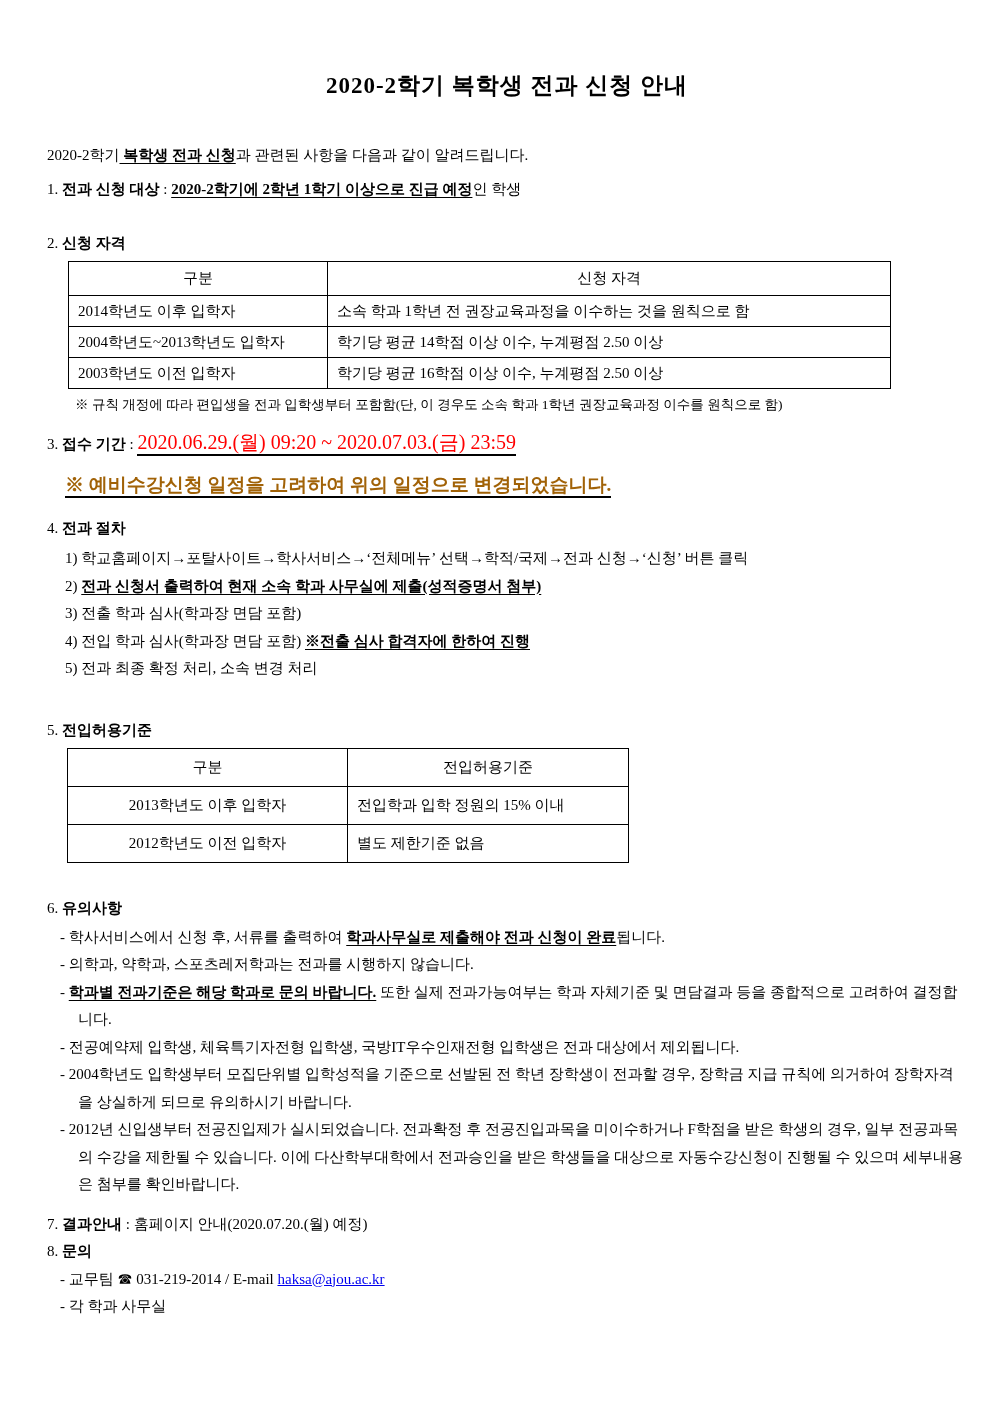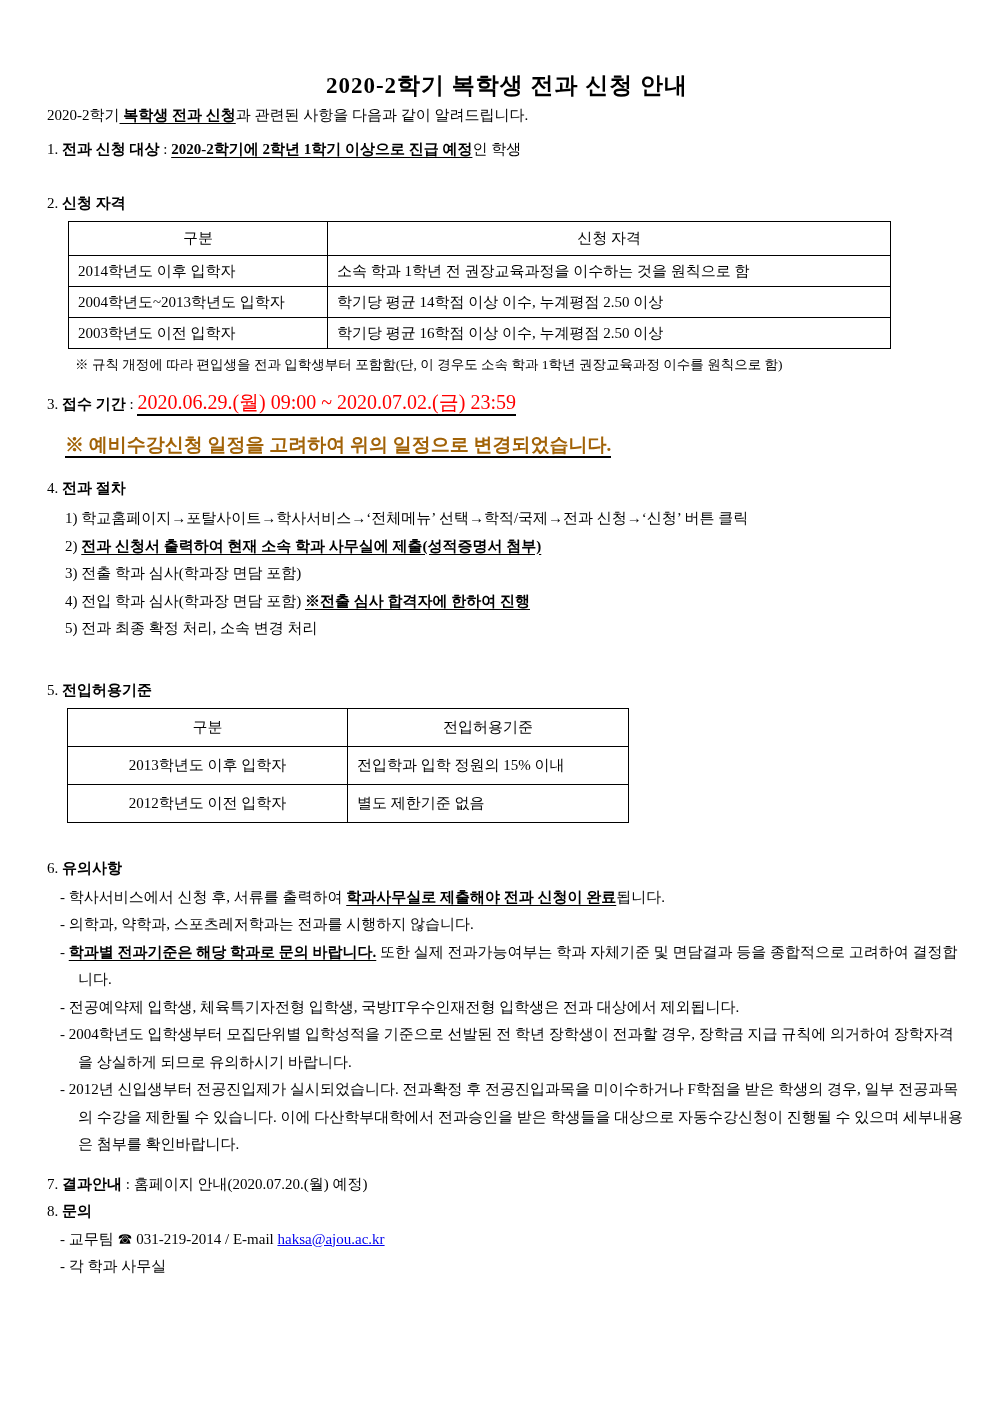--- a/index.html
+++ b/index.html
@@ -27,21 +27,21 @@
     text-align: center;
     font-size: 23px;
     font-weight: bold;
     letter-spacing: 1px;
     line-height: 32px;
   }
   p { margin: 0; }
   .b  { font-weight: bold; }
   .bu { font-weight: bold; text-decoration: underline; text-underline-offset: 3px; }
 
-  .intro   { line-height: 26px; }
+  .intro   { margin-top: 40px; line-height: 26px; }
   .line    { line-height: 26px; }
   .s1-line { margin-top: 8px; }
 
   .sec2-head { margin-top: 28px; }
 
   table { border-collapse: collapse; }
   th, td { border: 1px solid #000000; font-weight: normal; font-size: 15px; }
 
   .t1 { margin: 5px 0 0 21px; table-layout: fixed; }
   .t1 .col-a { width: 256px; }
@@ -131,21 +131,21 @@
     </tr>
     <tr>
       <td>2003학년도 이전 입학자</td>
       <td>학기당 평균 16학점 이상 이수, 누계평점 2.50 이상</td>
     </tr>
   </tbody>
     </table>
 
   <p class="footnote">※ 규칙 개정에 따라 편입생을 전과 입학생부터 포함함(단, 이 경우도 소속 학과 1학년 권장교육과정 이수를 원칙으로 함)</p>
 
-  <p class="s3-line"><span>3.</span> <span class="b">접수 기간</span><span> : </span><span class="red-period">2020.06.29.(월) 09:00 ~ 2020.07.02.(금) 23:59</span></p>
+  <p class="s3-line"><span>3.</span> <span class="b">접수 기간</span><span> : </span><span class="red-period">2020.06.29.(월) 09:20 ~ 2020.07.03.(금) 23:59</span></p>
 
   <p class="red-notice"><span class="red-notice-text">※ 예비수강신청 일정을 고려하여 위의 일정으로 변경되었습니다.</span></p>
 
   <p class="sec4-head"><span>4.</span> <span class="b">전과 절차</span></p>
 
   <div class="steps">
     <p class="step"><span>1)</span> <span>학교홈페이지→포탈사이트→학사서비스→‘전체메뉴’ 선택→학적/국제→전과 신청→‘신청’ 버튼 클릭</span><span class="bu"></span></p>
     <p class="step"><span>2)</span> <span></span><span class="bu">전과 신청서 출력하여 현재 소속 학과 사무실에 제출(성적증명서 첨부)</span></p>
     <p class="step"><span>3)</span> <span>전출 학과 심사(학과장 면담 포함)</span><span class="bu"></span></p>
     <p class="step"><span>4)</span> <span>전입 학과 심사(학과장 면담 포함) </span><span class="bu">※전출 심사 합격자에 한하여 진행</span></p>

